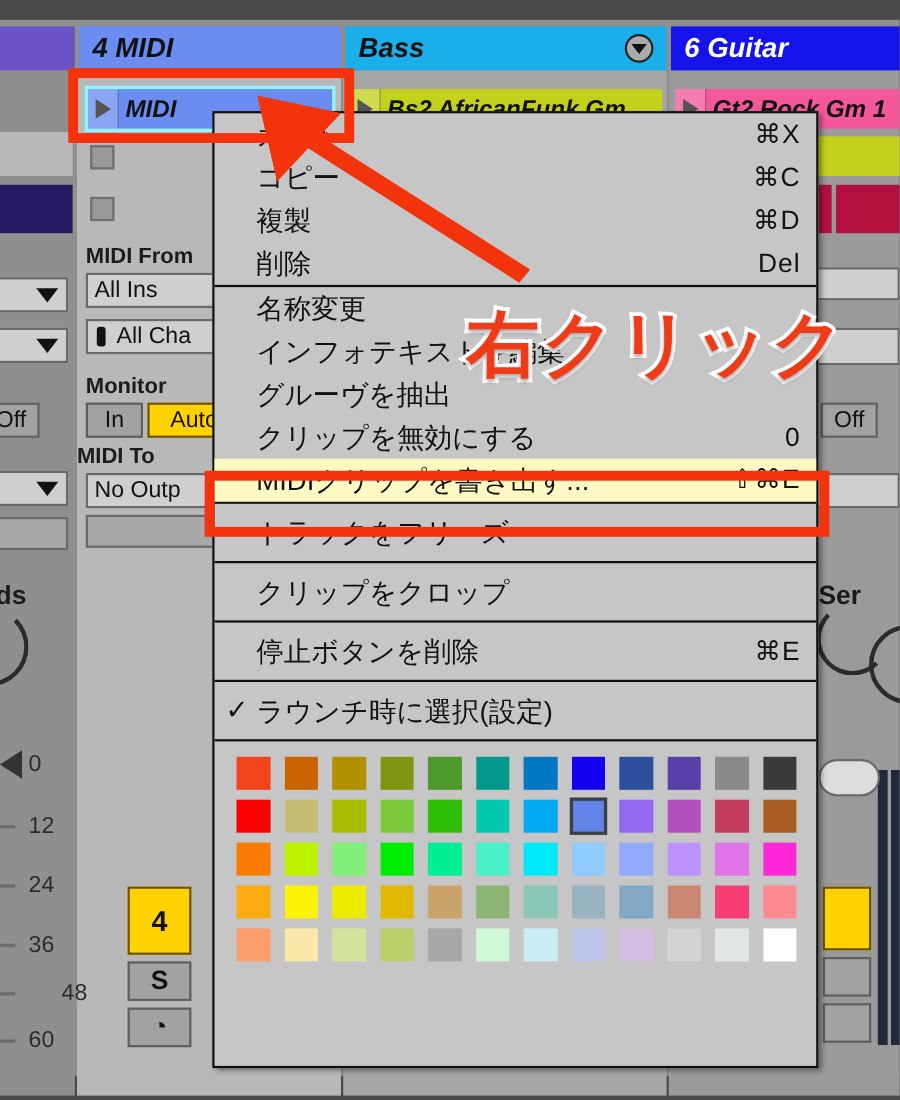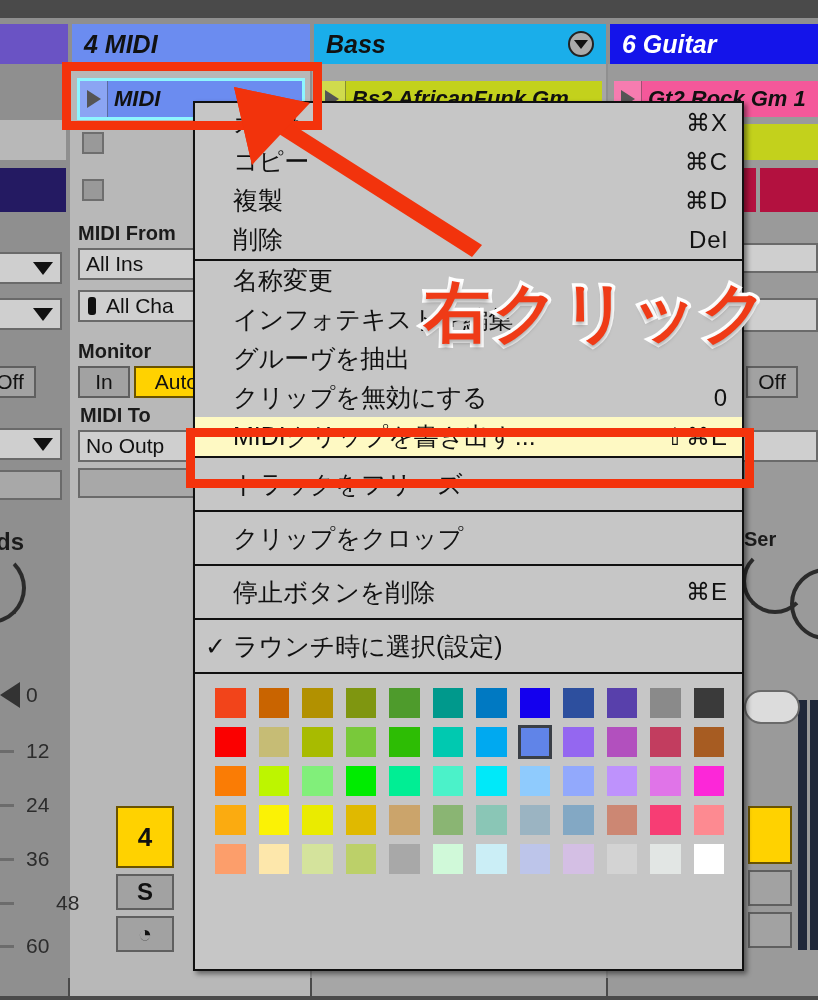--- a/index.html
+++ b/index.html
@@ -156,21 +156,21 @@
   <div class="labelbold" style="left:78px; top:340px;">Monitor</div>
   <div class="btn-sm" style="left:78px; top:366px; width:52px; height:32px;">
     <span>In</span>
   </div>
   <div class="btn-sm btn-yellow" style="left:134px; top:366px; width:66px; height:32px;justify-content:flex-end;">
     <span>Auto</span>
   </div>
   <div class="btn-sm" style="left:-16px; top:366px; width:52px; height:32px;">
     <span>Off</span>
   </div>
-  <div class="labelbold" style="left:80px; top:404px;">MIDI To</div>
+  <div class="labelbold" style="left:70px; top:404px;">MIDI To</div>
   <div class="chooser" style="left:78px; top:430px; width:160px; height:32px;">
     <span>No Outp</span>
   </div>
   <div class="chooser" style="left:78px; top:468px; width:160px; height:30px; background:#a8a8a8;"></div>
 
   <div class="chooser" style="left:-62px; top:252px; width:124px; height:32px;">
     <span class="tri"></span>
   </div>
   <div class="chooser" style="left:-62px; top:298px; width:124px; height:32px;">
 
@@ -185,21 +185,21 @@
     <span>nels</span>
   </div>
   <div class="btn-sm" style="left:746px; top:366px; width:52px; height:32px;">
     <span>Off</span>
   </div>
   <div class="chooser" style="left:700px; top:243px; width:118px; height:30px;"></div>
   <div class="chooser" style="left:700px; top:430px; width:118px; height:32px;"></div>
 
   <div class="labelbold" style="left:-4px; top:528px; font-size:24px;">ds</div>
   <div class="knobarc" style="left:-46px; top:552px; width:72px; height:72px; border-color:transparent #2b2b2b #2b2b2b transparent;"></div>
-  <div class="labelbold" style="left:744px; top:528px; font-size:20px;">Ser</div>
+  <div class="labelbold" style="left:744px; top:528px; font-size:24px;">Ser</div>
   <div class="knobarc" style="left:742px; top:548px; width:66px; height:66px; border-color:transparent transparent #2b2b2b #2b2b2b;"></div>
   <div class="knobarc" style="left:790px; top:568px; width:72px; height:72px;"></div>
 
   <div class="meterscale" style="left:0; top:640px; width:66px; height:330px;">
     <span class="arrowhead" style="left:0; top:42px;"></span>
     <span class="num" style="top:55px;">0</span>
     <span class="tick" style="top:110px;"></span>
     <span class="num" style="top:111px;">12</span>
     <span class="tick" style="top:164px;"></span>
     <span class="num" style="top:165px;">24</span>

